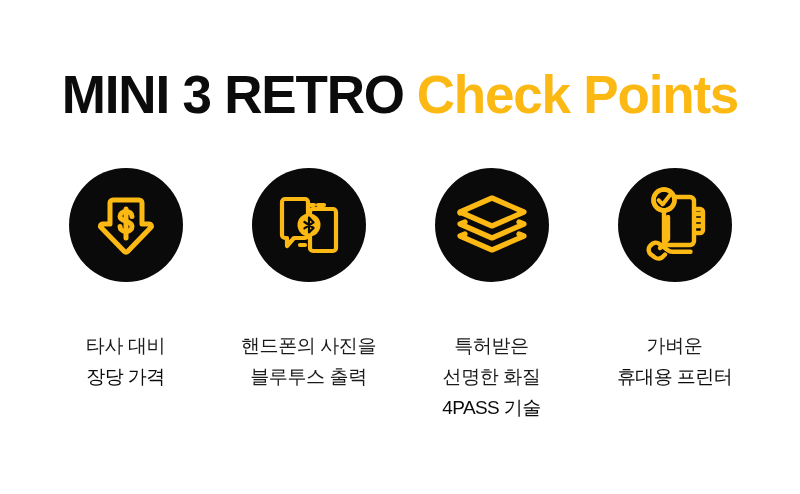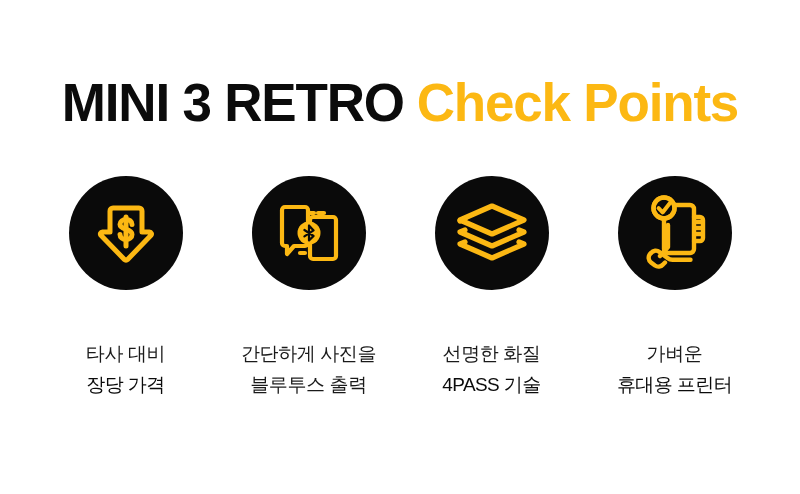--- a/index.html
+++ b/index.html
@@ -13,21 +13,20 @@
     position: relative;
     overflow: hidden;
     font-family: "Liberation Sans", "DejaVu Sans", sans-serif;
     -webkit-font-smoothing: antialiased;
   }
 
   #poster {
     position: absolute;
     inset: 0;
     background: #ffffff;
-    margin-top: 8px;
   }
 
   
   .title-row {
     position: absolute;
     top: 68px;
     left: 0;
     width: 800px;
     text-align: center;
     white-space: nowrap;
@@ -135,37 +134,38 @@
             <path d="M27 56 h5"></path>
 
             <circle cx="36" cy="36" r="11.5" fill="#fcb813" stroke="none"></circle>
             <g stroke="#0a0a0a" stroke-width="2.2" stroke-linecap="round" stroke-linejoin="round" fill="none">
               <path d="M36 28.6 v14.8 l4.6 -4.4 l-9.2 -6 M31.4 39.4 l9.2 -6 l-4.6 -4.8"></path>
             </g>
           </svg>
         </span>
       </div>
       <div class="caption">
-        <span class="cap-line">간단하게 사진을</span>
+        <span class="cap-line">핸드폰의 사진을</span>
         <span class="cap-line">블루투스 출력</span>
       </div>
     </div>
 
     <div class="column">
       <div class="icon-circle">
         <span>
           <svg width="76" height="70" viewBox="0 0 76 70" fill="none" stroke="#fcb813" stroke-width="5.2" stroke-linecap="round" stroke-linejoin="round">
             <path d="M38 8 L70 22 L38 36 L6 22 Z"></path>
             <path d="M11 32 L6 34 L38 48 L70 34 L65 32"></path>
             <path d="M11 44 L6 46 L38 60 L70 46 L65 44"></path>
             <path d="M11 21 L6 23"></path>
           </svg>
         </span>
       </div>
       <div class="caption">
+        <span class="cap-line">특허받은</span>
         <span class="cap-line">선명한 화질</span>
         <span class="cap-line strong">4PASS 기술</span>
       </div>
     </div>
 
     <div class="column">
       <div class="icon-circle">
         <span>
           <svg width="72" height="76" viewBox="0 0 72 76" fill="none" stroke="#fcb813" stroke-width="4.4" stroke-linecap="round" stroke-linejoin="round">
 

